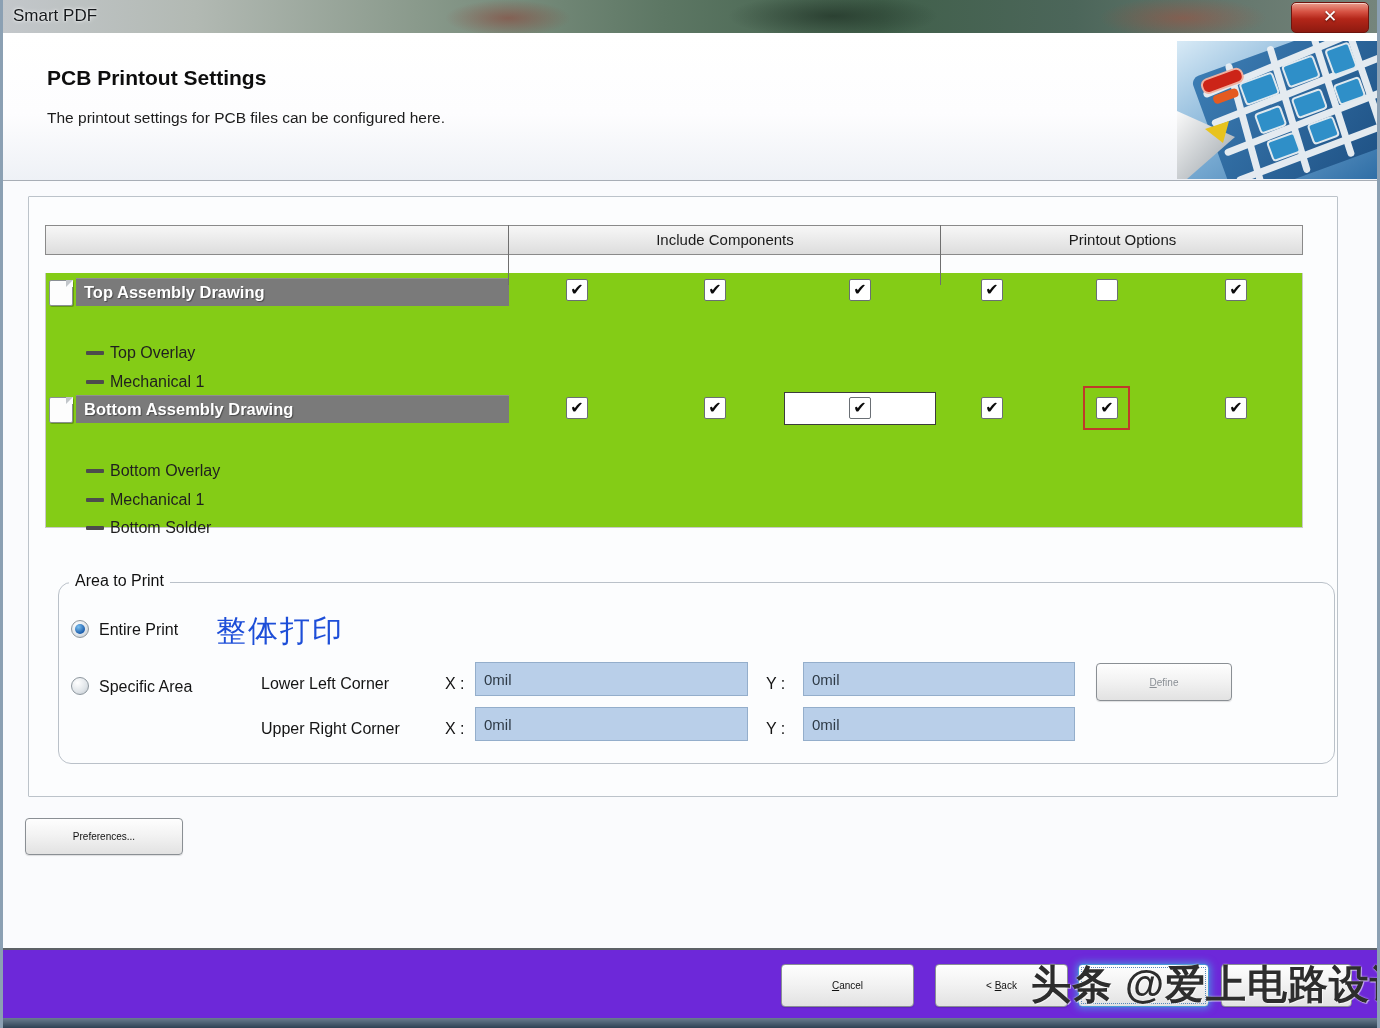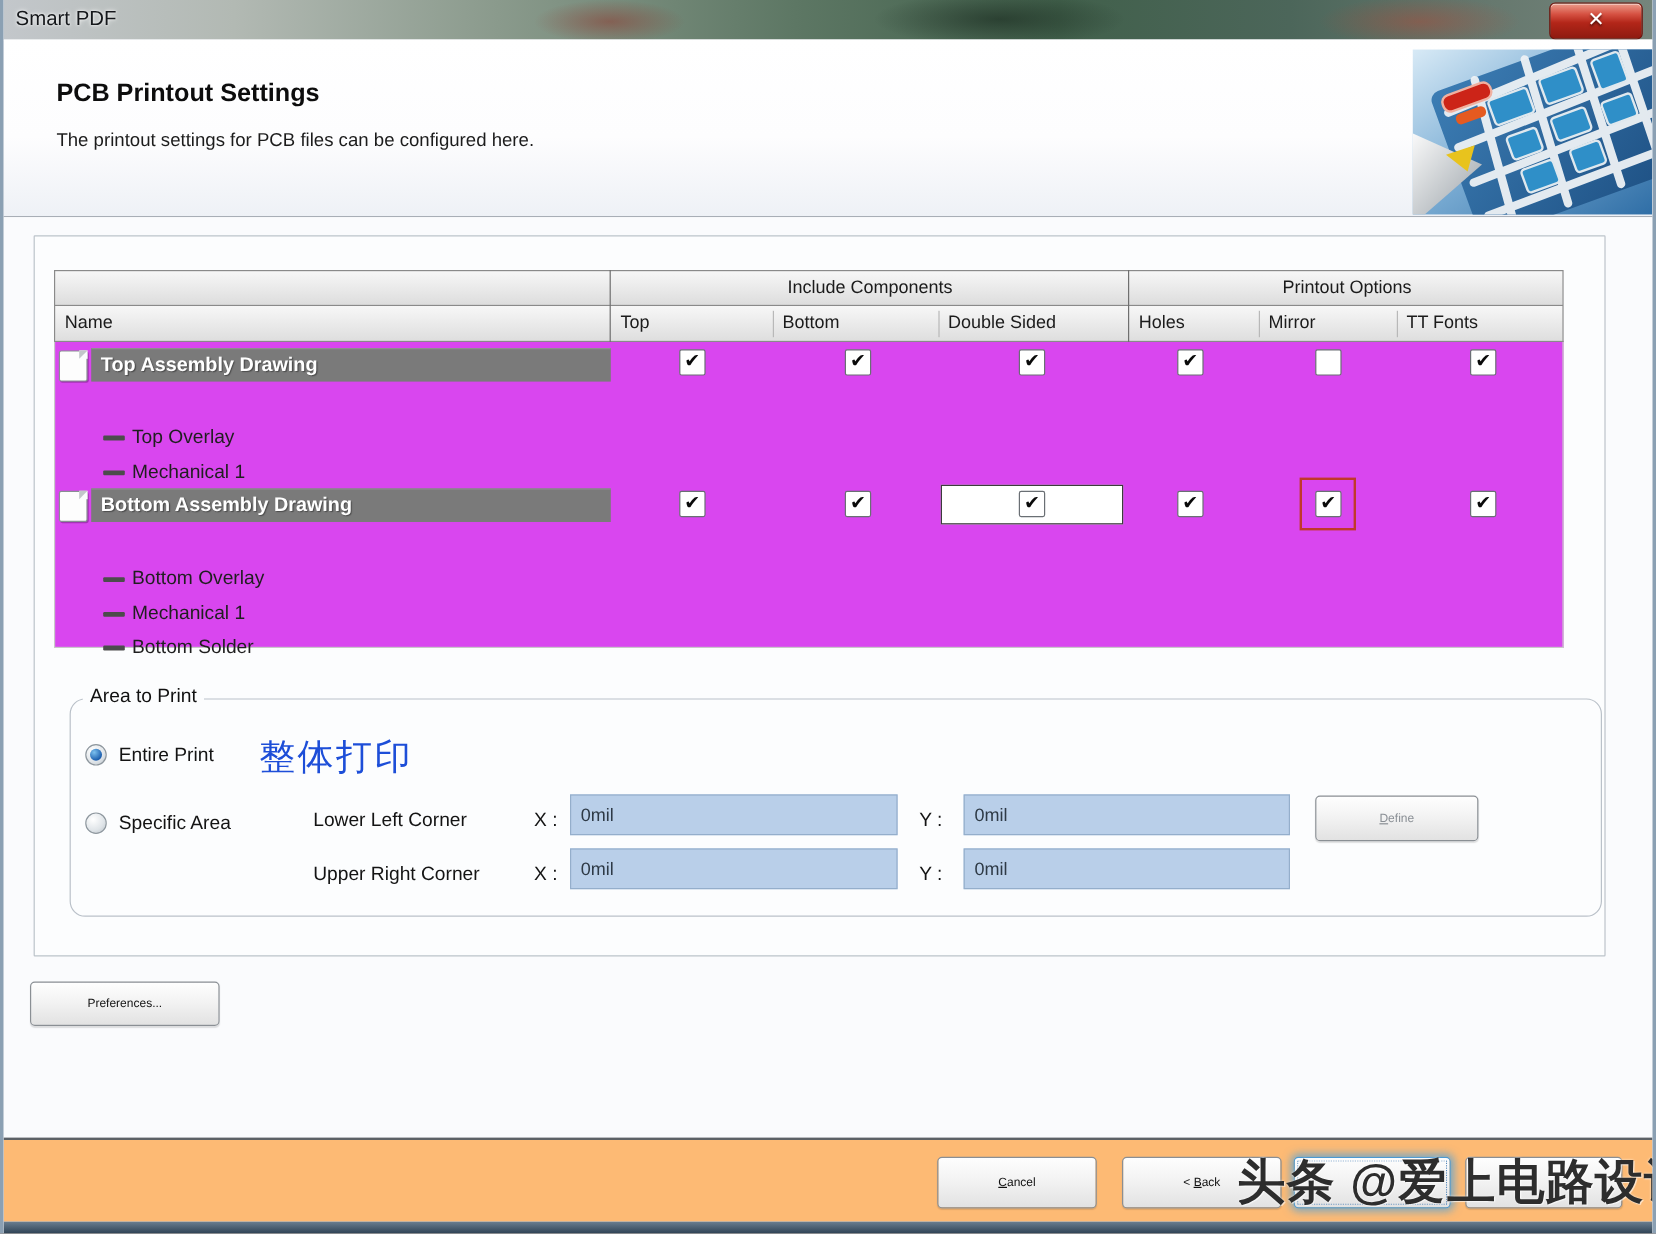--- a/index.html
+++ b/index.html
@@ -36,21 +36,21 @@
   .ptable{position:absolute;left:42px;top:225px;width:1258px;height:315px;}
   .ghead{position:absolute;left:0;top:0;width:1258px;height:30px;
     background:linear-gradient(#f7f7f7,#dddddd);border:1px solid #8a8a8a;box-sizing:border-box;}
   .ghead .gcell{position:absolute;top:0;height:28px;line-height:28px;text-align:center;
     font-size:15px;color:#1b1b1b;}
   .gdiv{position:absolute;top:0;width:1px;height:60px;background:#6f6f6f;z-index:3;}
   .chead{position:absolute;left:0;top:30px;width:1258px;height:30px;
     background:linear-gradient(#f7f7f7,#dedede);border:1px solid #8a8a8a;border-top:none;box-sizing:border-box;}
   .chead .ccell{position:absolute;top:0;height:28px;line-height:28px;font-size:15px;color:#1b1b1b;padding-left:8px;box-sizing:border-box;}
   .cdiv{position:absolute;top:4px;width:1px;height:22px;background:#b8b8b8;}
-  .tbody{position:absolute;left:0;top:60px;width:1258px;height:255px;background:#d946ef;
+  .tbody{position:absolute;left:0;top:48px;width:1258px;height:255px;background:#84cc16;
     border-left:1px solid #c9c9c9;border-right:1px solid #c9c9c9;border-bottom:1px solid #c9c9c9;box-sizing:border-box;}
   .prow{position:absolute;left:0;height:28px;width:463px;}
   .page-icon{position:absolute;left:3px;top:2px;width:22px;height:24px;background:#fdfdfd;
     border:1px solid #8a8f94;border-radius:2px;box-shadow:1px 1px 0 rgba(0,0,0,.25);}
   .page-icon::after{content:"";position:absolute;right:-1px;top:-1px;width:0;height:0;
     border-left:7px solid #c2c6ca;border-top:7px solid #fbfcfd;transform:rotate(90deg);}
   .hl-bar{position:absolute;left:30px;top:0;width:433px;height:28px;background:#7a7a7a;
     box-shadow:inset 0 1px 0 #8f8f8f;display:flex;align-items:center;}
   .hl-bar span{color:#ffffff;font-weight:bold;font-size:16.5px;padding-left:8px;
     text-shadow:1px 1px 1px rgba(0,0,0,.4);}
@@ -79,21 +79,21 @@
     font-size:15px;color:#2e3a46;padding:0 8px;box-sizing:border-box;
     font-family:"Liberation Sans","DejaVu Sans",sans-serif;}
   .btn{background:linear-gradient(#fefefe,#f3f3f3 45%,#e2e2e2);border:1px solid #8a8f94;
     border-radius:4px;font-size:10px;color:#111;cursor:pointer;
     font-family:"Liberation Sans","DejaVu Sans",sans-serif;box-shadow:0 1px 1px rgba(0,0,0,.12);}
   .btn u{text-decoration:underline;}
   .define-btn{position:absolute;left:1093px;top:663px;width:136px;height:38px;color:#8a8f95;}
   .prefs-btn{position:absolute;left:22px;top:637px;width:158px;height:37px;}
   
   .footer-line{position:absolute;left:0;top:948px;width:100%;height:2px;background:#5c6166;}
-  .footer{position:absolute;left:0;top:950px;width:100%;height:68px;background:#fdba74;}
+  .footer{position:absolute;left:0;top:950px;width:100%;height:68px;background:#6d28d9;}
   .footer .btn{position:absolute;top:14px;height:43px;}
   .cancel-btn{left:778px;width:133px;}
   .back-btn{left:932px;width:133px;}
   .next-btn{left:1075px;width:131px;border:1px solid #4a9ad4;
     box-shadow:0 0 7px 2px rgba(70,160,225,.75);outline:1px dotted #5588bb;outline-offset:-4px;}
   .finish-btn{left:1218px;width:131px;}
   .bottom-edge{position:absolute;left:0;top:1018px;width:100%;height:10px;
     background:linear-gradient(#6a7e90,#2e4254);}
   .watermark{position:absolute;left:1028px;top:957px;font-size:40px;font-weight:bold;
     color:#2d2d2d;letter-spacing:1px;white-space:nowrap;z-index:9;
@@ -166,33 +166,20 @@
   <div class="main">
     <div class="panel"></div>
 
     <div class="ptable" style="top:44px">
       <div class="ghead">
         <div class="gcell" style="left:463px;width:432px">Include Components</div>
         <div class="gcell" style="left:895px;width:363px">Printout Options</div>
       </div>
       <div class="gdiv" style="left:463px"></div>
       <div class="gdiv" style="left:895px"></div>
-      <div class="chead">
-        <div class="ccell" style="left:0;width:463px">Name</div>
-        <div class="ccell" style="left:463px;width:135px">Top</div>
-        <div class="ccell" style="left:598px;width:138px">Bottom</div>
-        <div class="ccell" style="left:736px;width:159px">Double Sided</div>
-        <div class="ccell" style="left:895px;width:108px">Holes</div>
-        <div class="ccell" style="left:1003px;width:115px">Mirror</div>
-        <div class="ccell" style="left:1118px;width:140px">TT Fonts</div>
-        <div class="cdiv" style="left:598px"></div>
-          <div class="cdiv" style="left:736px"></div>
-        <div class="cdiv" style="left:1003px"></div>
-          <div class="cdiv" style="left:1118px"></div>
-      </div>
 
       <div class="tbody">
 
         <div class="prow" style="top:5px">
           <span class="page-icon"></span>
           <div class="hl-bar">
               <span>Top Assembly Drawing</span>
             </div>
         </div>
         <div class="cb" style="left:520px;top:6px">✔</div>

